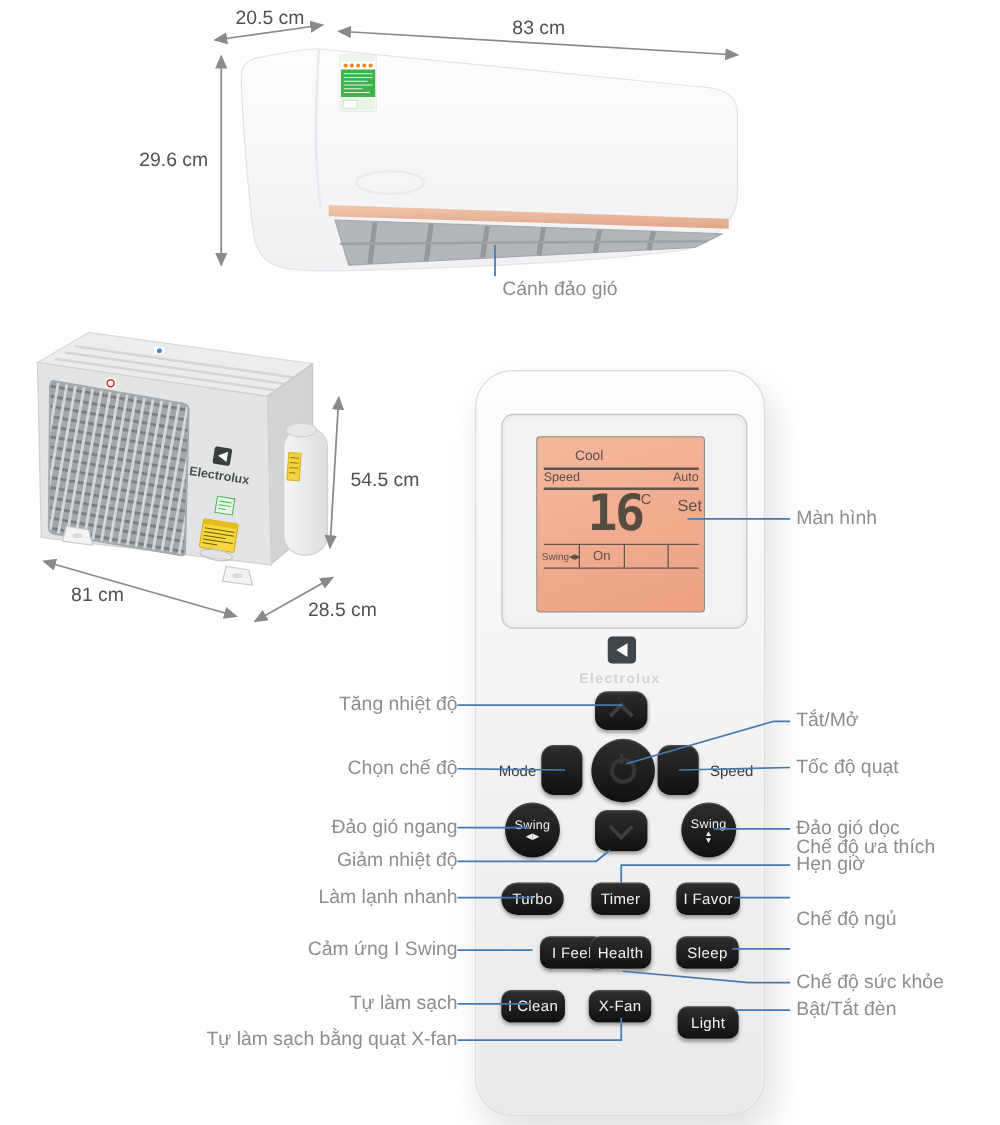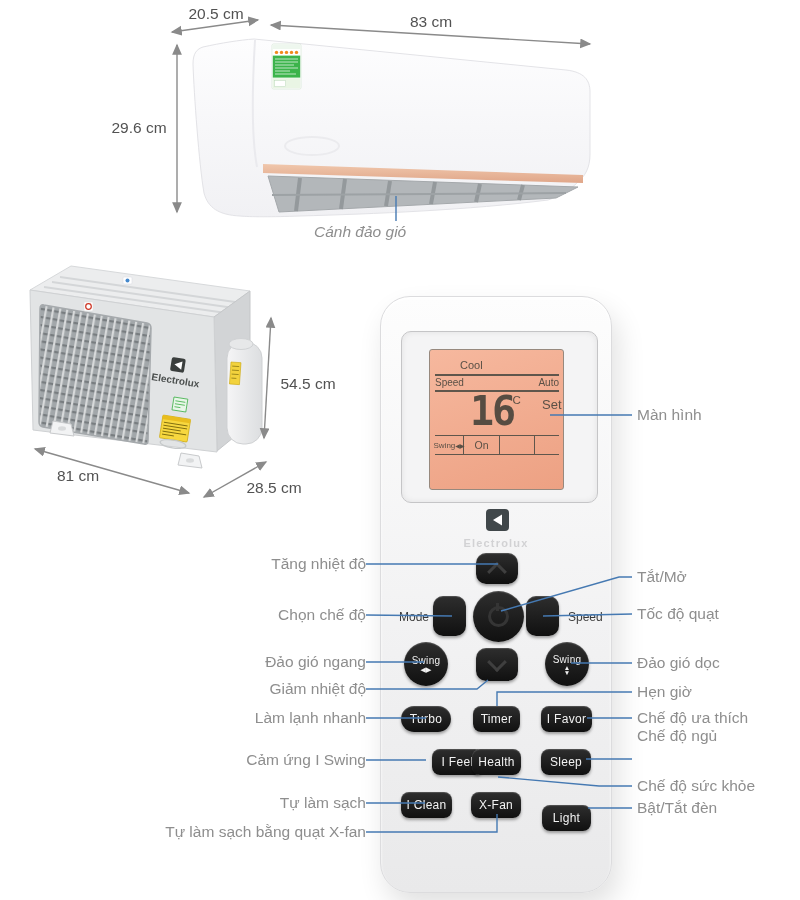--- a/index.html
+++ b/index.html
@@ -267,37 +267,37 @@
     <div class="btn" style="left:92px;top:409px;width:47px;height:26px;">Timer</div>
     <div class="btn" style="left:160px;top:409px;width:51px;height:26px;text-align:right;">I Favor</div>
     <div class="btn" style="left:5px;top:452px;width:51px;height:26px;margin-left:46px;">I Feel</div>
     <div class="btn" style="left:91px;top:452px;width:49px;height:26px;">Health</div>
     <div class="btn" style="left:160px;top:452px;width:50px;height:26px;">Sleep</div>
     <div class="btn" style="left:20px;top:495px;width:51px;height:26px;">I Clean</div>
     <div class="btn" style="left:90px;top:495px;width:50px;height:26px;">X-Fan</div>
     <div class="btn" style="left:161px;top:508px;width:49px;height:26px;">Light</div>
   </div>
 
-  <div class="lbl" style="left:314px;top:222px;width:180px;text-align:left;right:auto;font-style:italic;">Cánh đảo gió</div>
+  <div class="lbl" style="left:314px;top:222px;width:180px;text-align:right;right:auto;">Cánh đảo gió</div>
 
   <div class="lbl left" style="top:554px;">Tăng nhiệt độ</div>
   <div class="lbl left" style="top:605px;text-align:right;">Chọn chế độ</div>
   <div class="lbl left" style="top:652px;">Đảo gió ngang</div>
   <div class="lbl left" style="top:679px;">Giảm nhiệt độ</div>
   <div class="lbl left" style="top:708px;">Làm lạnh nhanh</div>
   <div class="lbl left" style="top:750px;">Cảm ứng I Swing</div>
   <div class="lbl left" style="top:793px;">Tự làm sạch</div>
   <div class="lbl left" style="top:822px;">Tự làm sạch bằng quạt X-fan</div>
 
   <div class="lbl right" style="top:405px;">Màn hình</div>
   <div class="lbl right" style="top:567px;">Tắt/Mở</div>
   <div class="lbl right" style="top:604px;">Tốc độ quạt</div>
   <div class="lbl right" style="top:653px;">Đảo gió dọc</div>
   <div class="lbl right" style="top:682px;">Hẹn giờ</div>
-  <div class="lbl right" style="top:708px;">Chế độ ưa thích</div>
+  <div class="lbl right" style="top:668px;">Chế độ ưa thích</div>
   <div class="lbl right" style="top:726px;">Chế độ ngủ</div>
   <div class="lbl right" style="top:776px;text-align:right;">Chế độ sức khỏe</div>
   <div class="lbl right" style="top:798px;">Bật/Tắt đèn</div>
 
   <svg width="800" height="900" style="pointer-events:none;">
     <g stroke="#4579b2" stroke-width="1.4" fill="none">
       <line x1="396" y1="196" x2="396" y2="221"></line>
       <line x1="366" y1="564" x2="498" y2="564"></line>
       <line x1="366" y1="615" x2="452" y2="616"></line>
       <line x1="366" y1="662" x2="424" y2="662"></line>

